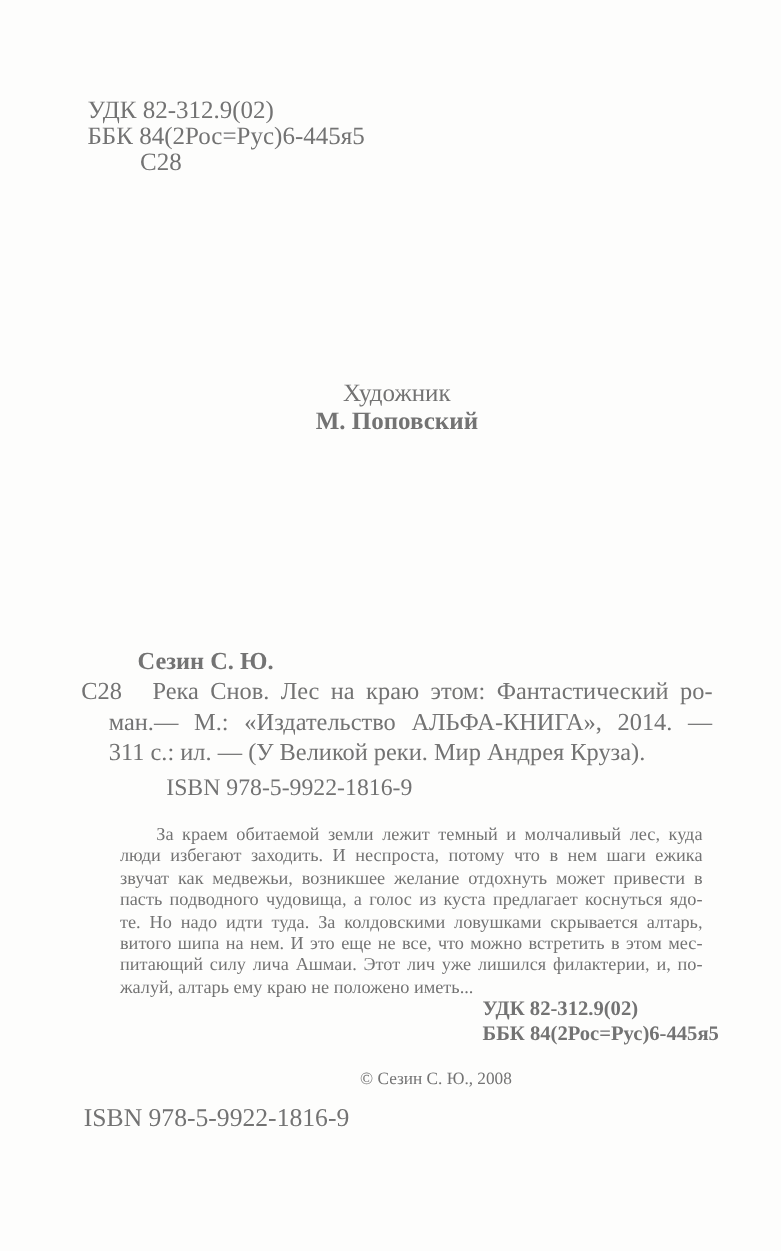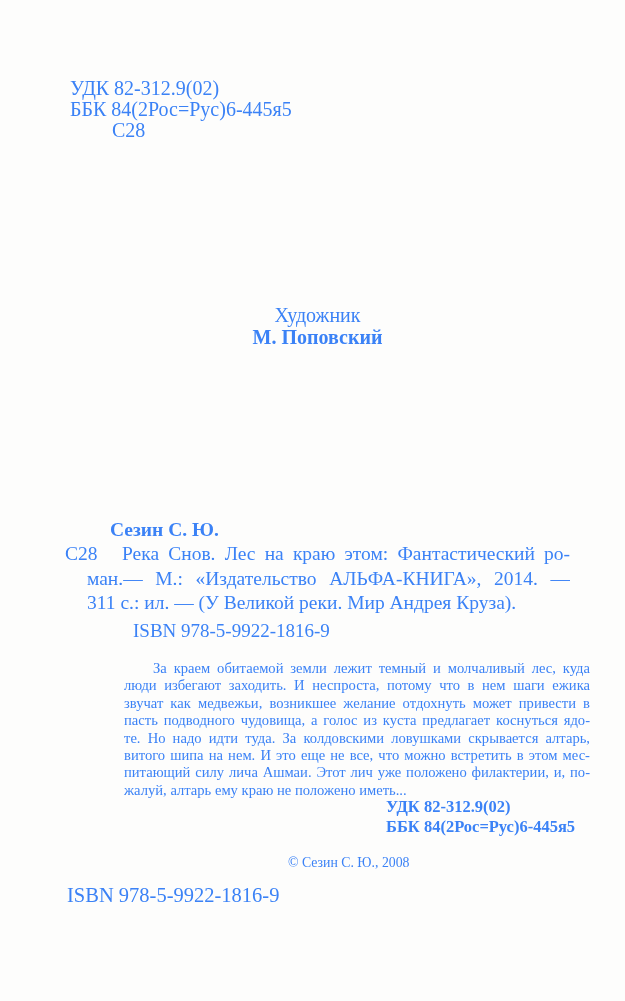--- a/index.html
+++ b/index.html
@@ -3,21 +3,21 @@
 <meta charset="utf-8">
 <style>
   html,body { margin:0; padding:0; }
   body {
     width:625px; height:1001px;
     background:#ffffff;
     font-family:"Liberation Serif", serif;
   }
   .page {
     position:relative; width:625px; height:1001px;
-    background:#fdfdfc; color:#3b82f6;
+    background:#fdfdfc; color:#737373;
     overflow:hidden;
   }
   .abs { position:absolute; }
 
   
   .jline { text-align:justify; overflow:hidden; }
   .jline::after { content:""; display:inline-block; width:100%; height:0; }
 
   
   .codes-top { left:70px; top:78px; font-size:20px; line-height:21px; white-space:nowrap; }
@@ -32,21 +32,21 @@
   .card { left:65px; top:518px; width:510px; font-size:19.5px; line-height:24.3px; }
   .card-author { font-weight:bold; margin-left:45px; }
   .card-body { position:relative; margin-left:22px; width:483px; }
   .card-code { position:absolute; left:-22px; top:0; }
   .card-body .jline { height:24.3px; }
   .card-line-first { padding-left:35px; }
 
   .isbn-mid { left:133px; top:620px; font-size:19px; white-space:nowrap; }
 
   
-  .annotation { left:96px; top:660px; width:466px; font-size:14.6px; line-height:17.4px;margin-left:28px; }
+  .annotation { left:96px; top:660px; width:466px; font-size:14.6px; line-height:17.4px; }
   .annotation .jline { height:17.4px; }
   .ann-first { padding-left:29px; }
 
   
   .codes-bottom { left:386px; top:797px; font-size:16.5px; font-weight:bold;
                   line-height:19.5px; white-space:nowrap; }
 
   
   .copyright { left:288px; top:856px; font-size:13.8px; line-height:13.9px; white-space:nowrap; }
   .copyright .indent { padding-left:15px; }
@@ -81,21 +81,21 @@
 
   <div class="abs isbn-mid">ISBN 978-5-9922-1816-9</div>
 
   <div class="abs annotation">
     <div class="jline ann-first">За краем обитаемой земли лежит темный и молчаливый лес, куда</div>
     <div class="jline">люди избегают заходить. И неспроста, потому что в нем шаги ежика</div>
     <div class="jline">звучат как медвежьи, возникшее желание отдохнуть может привести в</div>
     <div class="jline">пасть подводного чудовища, а голос из куста предлагает коснуться ядо-</div>
     <div class="jline">те. Но надо идти туда. За колдовскими ловушками скрывается алтарь,</div>
     <div class="jline">витого шипа на нем. И это еще не все, что можно встретить в этом мес-</div>
-    <div class="jline">питающий силу лича Ашмаи. Этот лич уже положено филактерии, и, по-</div>
+    <div class="jline">питающий силу лича Ашмаи. Этот лич уже лишился филактерии, и, по-</div>
     <div>жалуй, алтарь ему краю не положено иметь...</div>
   </div>
 
   <div class="abs codes-bottom">
     <div>УДК 82-312.9(02)</div>
     <div>ББК 84(2Рос=Рус)6-445я5</div>
   </div>
 
   <div class="abs copyright">
     <div>© Сезин С. Ю., 2008</div>

